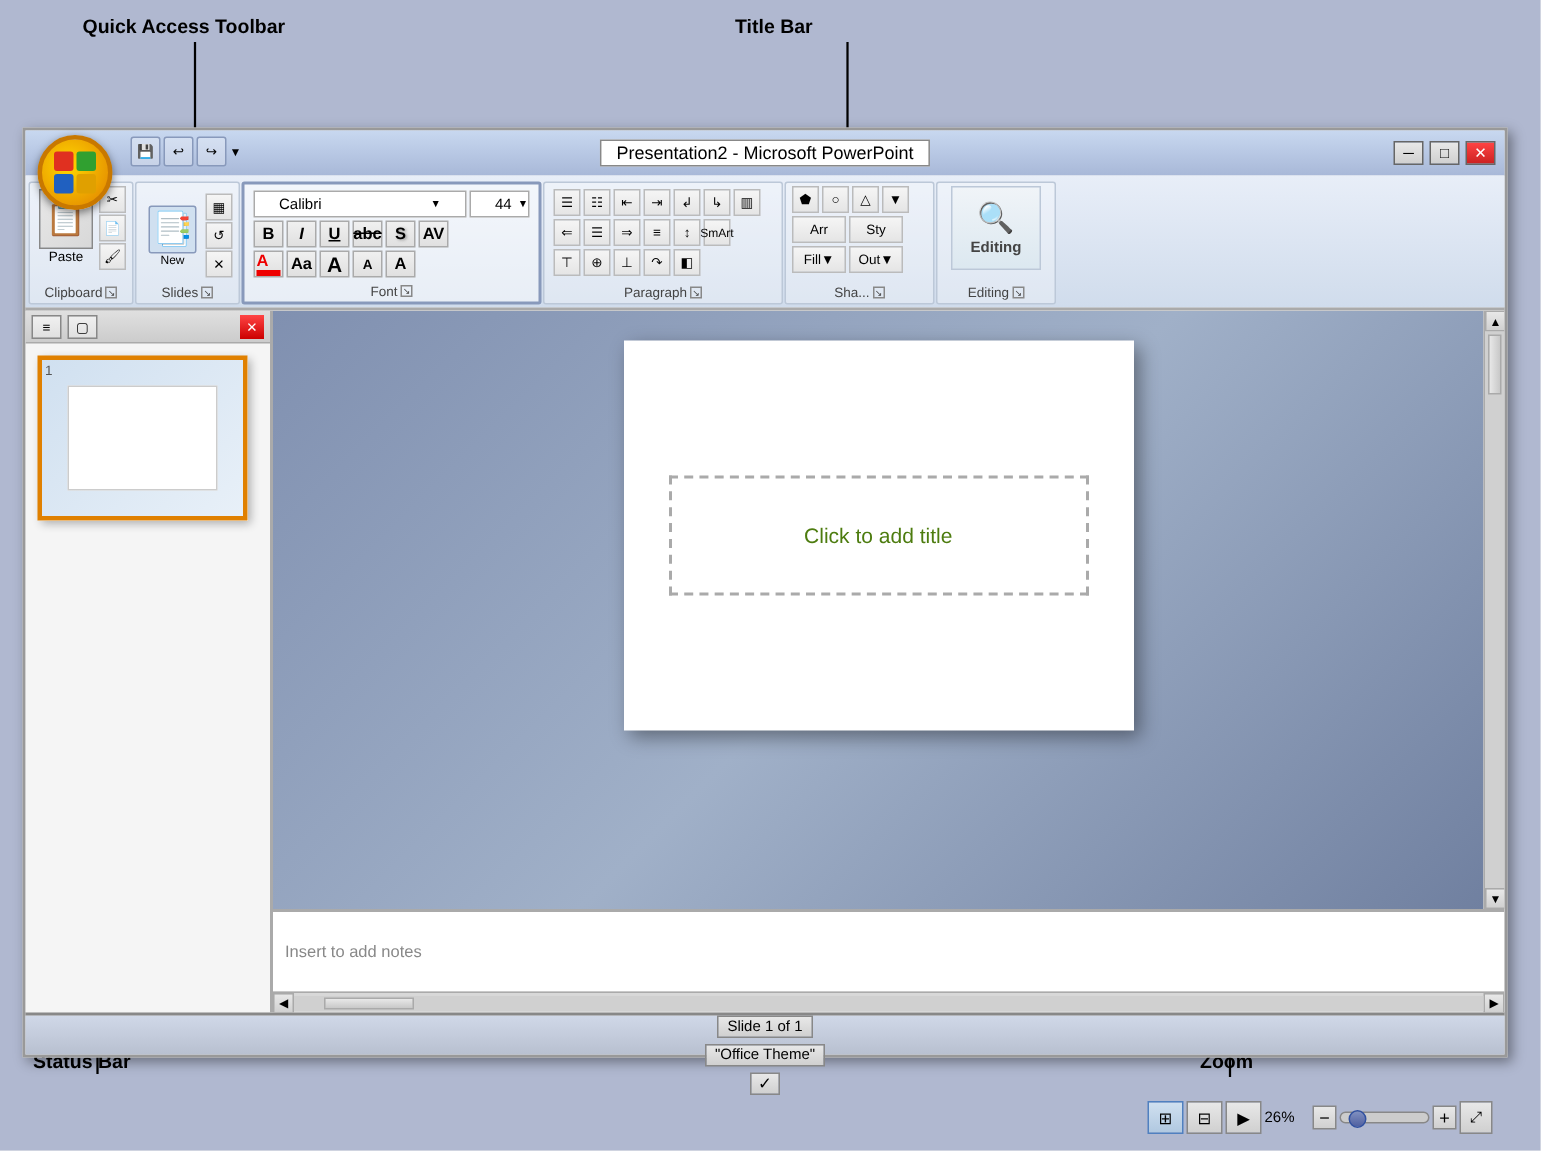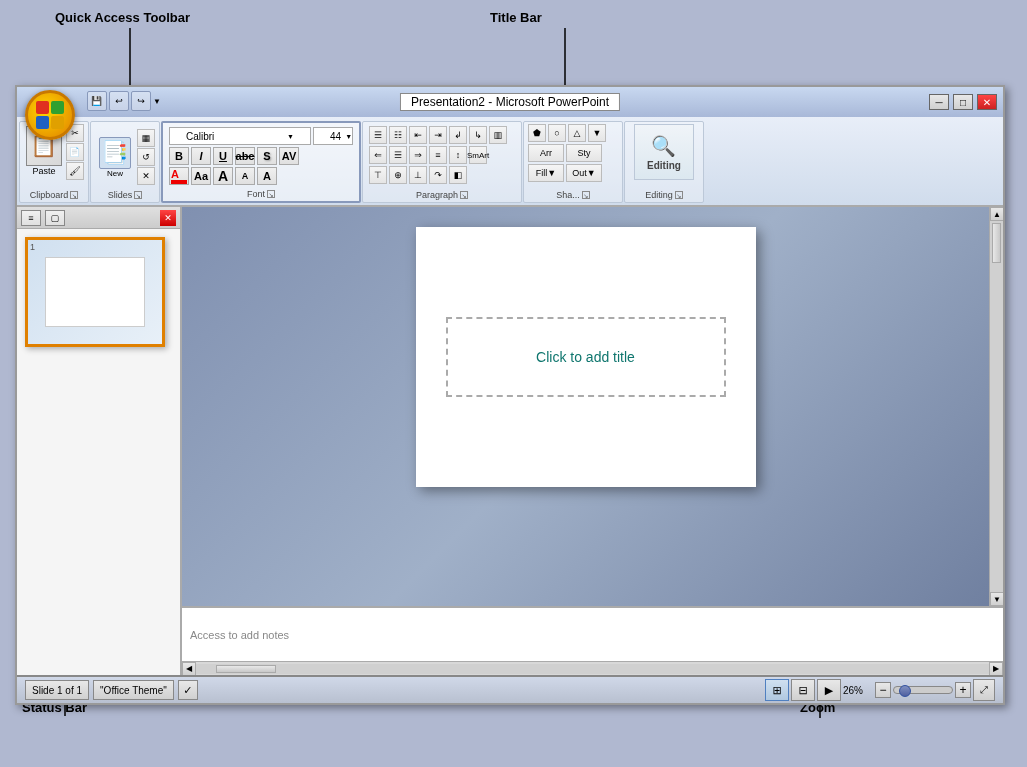--- a/index.html
+++ b/index.html
@@ -417,21 +417,21 @@
       padding: 20px;
       flex-shrink: 0;
     }
     .slide-title-placeholder {
       width: 280px;
       height: 80px;
       border: 2px dashed #aaa;
       display: flex;
       align-items: center;
       justify-content: center;
-      color: #0f766e;
+      color: #4d7c0f;
       font-size: 14px;
     }
     .slide-subtitle-placeholder {
       width: 280px;
       height: 60px;
       border: 2px dashed #ccc;
       display: flex;
       align-items: center;
       justify-content: center;
       color: #aaa;
@@ -454,20 +454,21 @@
     
     .status-bar {
       background: linear-gradient(to bottom, #d0d8e8, #b8c0d0);
       height: 28px;
       display: flex;
       align-items: center;
       padding: 0 8px;
       border-top: 2px solid #888;
       gap: 4px;
       flex-shrink: 0;
+      flex-direction: column;
     }
     .status-item {
       font-size: 10px;
       color: #000;
       padding: 1px 6px;
       border: 1px solid #888;
       background: linear-gradient(to bottom, #e8e8e8, #d0d0d0);
       height: 20px;
       display: flex;
       align-items: center;
@@ -957,21 +958,21 @@
         <div class="v-scrollbar">
           <div class="scroll-arrow">▲</div>
           <div class="scroll-track">
             <div class="scroll-thumb"></div>
           </div>
           <div class="scroll-arrow">▼</div>
         </div>
       </div>
 
       <div class="notes-area">
-        <span>Access to add notes</span>
+        <span>Insert to add notes</span>
       </div>
 
       <div class="h-scrollbar">
         <div class="h-scroll-arrow">◀</div>
         <div class="h-scroll-track">
           <div class="h-scroll-thumb"></div>
         </div>
         <div class="h-scroll-arrow">▶</div>
       </div>
     </div>

